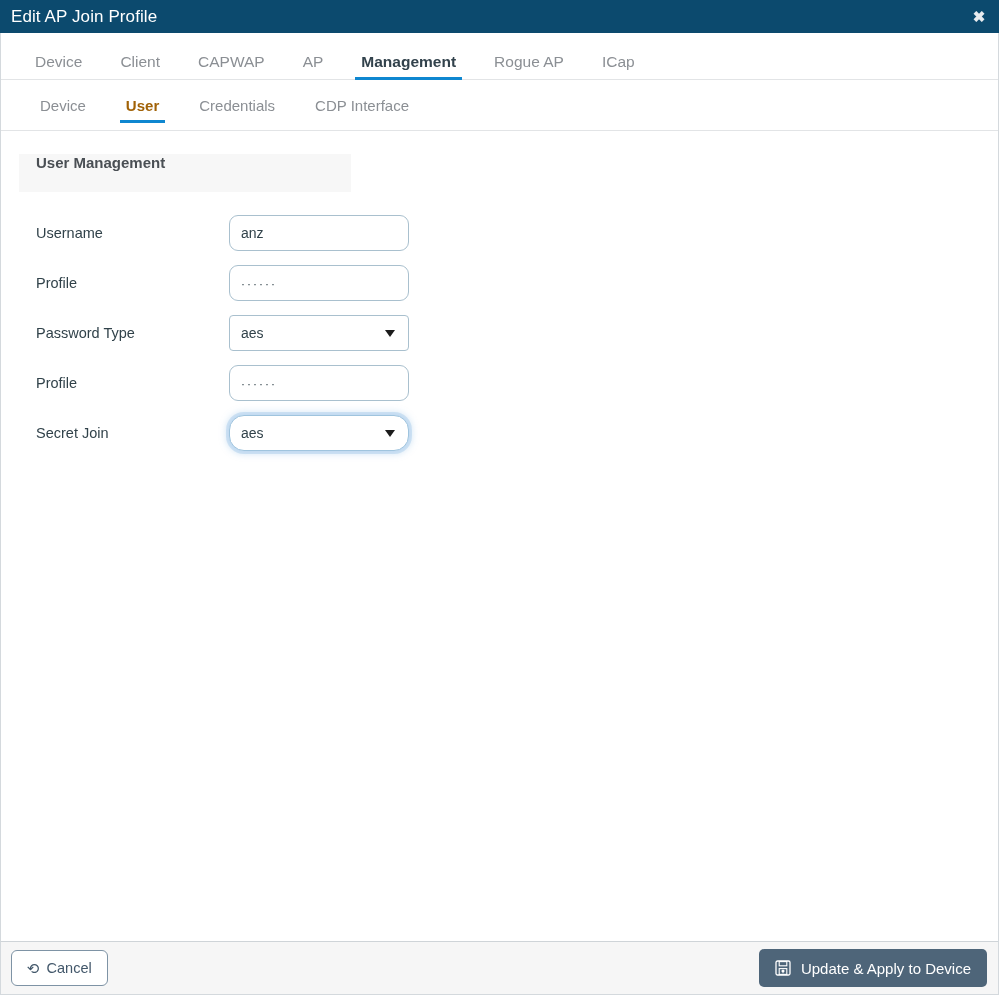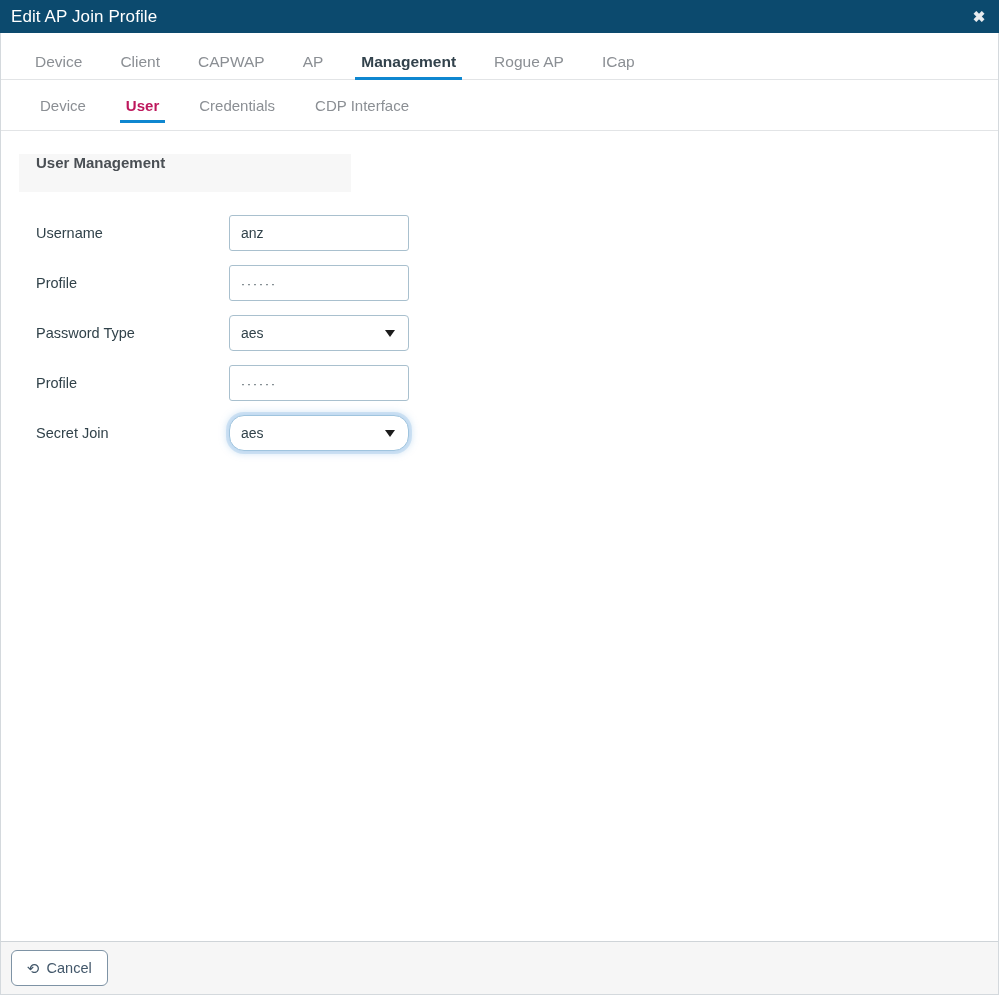--- a/index.html
+++ b/index.html
@@ -113,21 +113,21 @@
   .subtab {
     position: relative;
     padding: 0 20px 9px 20px;
     font-size: 15px;
     color: #8b8f94;
     cursor: pointer;
     line-height: 1;
     white-space: nowrap;
   }
   .subtab.active {
-    color: #be185d;
+    color: #a16207;
     font-weight: bold;
   }
   .subtab.active::after {
     content: "";
     position: absolute;
     left: 14px;
     right: 14px;
     bottom: -1px;
     height: 3px;
     background: #0f87d0;
@@ -168,21 +168,21 @@
   }
   .field-wrap {
     position: relative;
     width: 180px;
   }
   .text-input {
     width: 180px;
     height: 36px;
     box-sizing: border-box;
     border: 1px solid #a9c0ce;
-    border-radius: 3px;
+    border-radius: 9px;
     background: #ffffff;
     font-family: "Liberation Sans", sans-serif;
     font-size: 14px;
     color: #31424a;
     padding: 0 11px;
     outline: none;
   }
   .text-input.masked {
     letter-spacing: 2px;
     font-size: 12px;
@@ -356,15 +356,24 @@
       </div>
 
     </div>
   </div>
 
   <div class="footer">
     <button class="btn-cancel">
       <span class="icon-revert">⟳</span>
       <span>Cancel</span>
     </button>
+    <button class="btn-primary">
+      <svg class="icon-save" viewBox="0 0 16 16" aria-hidden="true">
+        <rect x="1" y="1" width="14" height="14" rx="1.5" fill="none" stroke="#ffffff" stroke-width="1.3"></rect>
+        <rect x="4.2" y="1.6" width="7.6" height="4.2" fill="none" stroke="#ffffff" stroke-width="1.1"></rect>
+        <rect x="4.2" y="8.6" width="7.6" height="5.8" fill="none" stroke="#ffffff" stroke-width="1.1"></rect>
+        <path d="M8 13.2 L8 10.2 M8 10.0 L6.6 11.5 M8 10.0 L9.4 11.5" stroke="#ffffff" stroke-width="1.1" fill="none"></path>
+      </svg>
+      <span>Update &amp; Apply to Device</span>
+    </button>
   </div>
 
 </div>
 
 </body></html>

